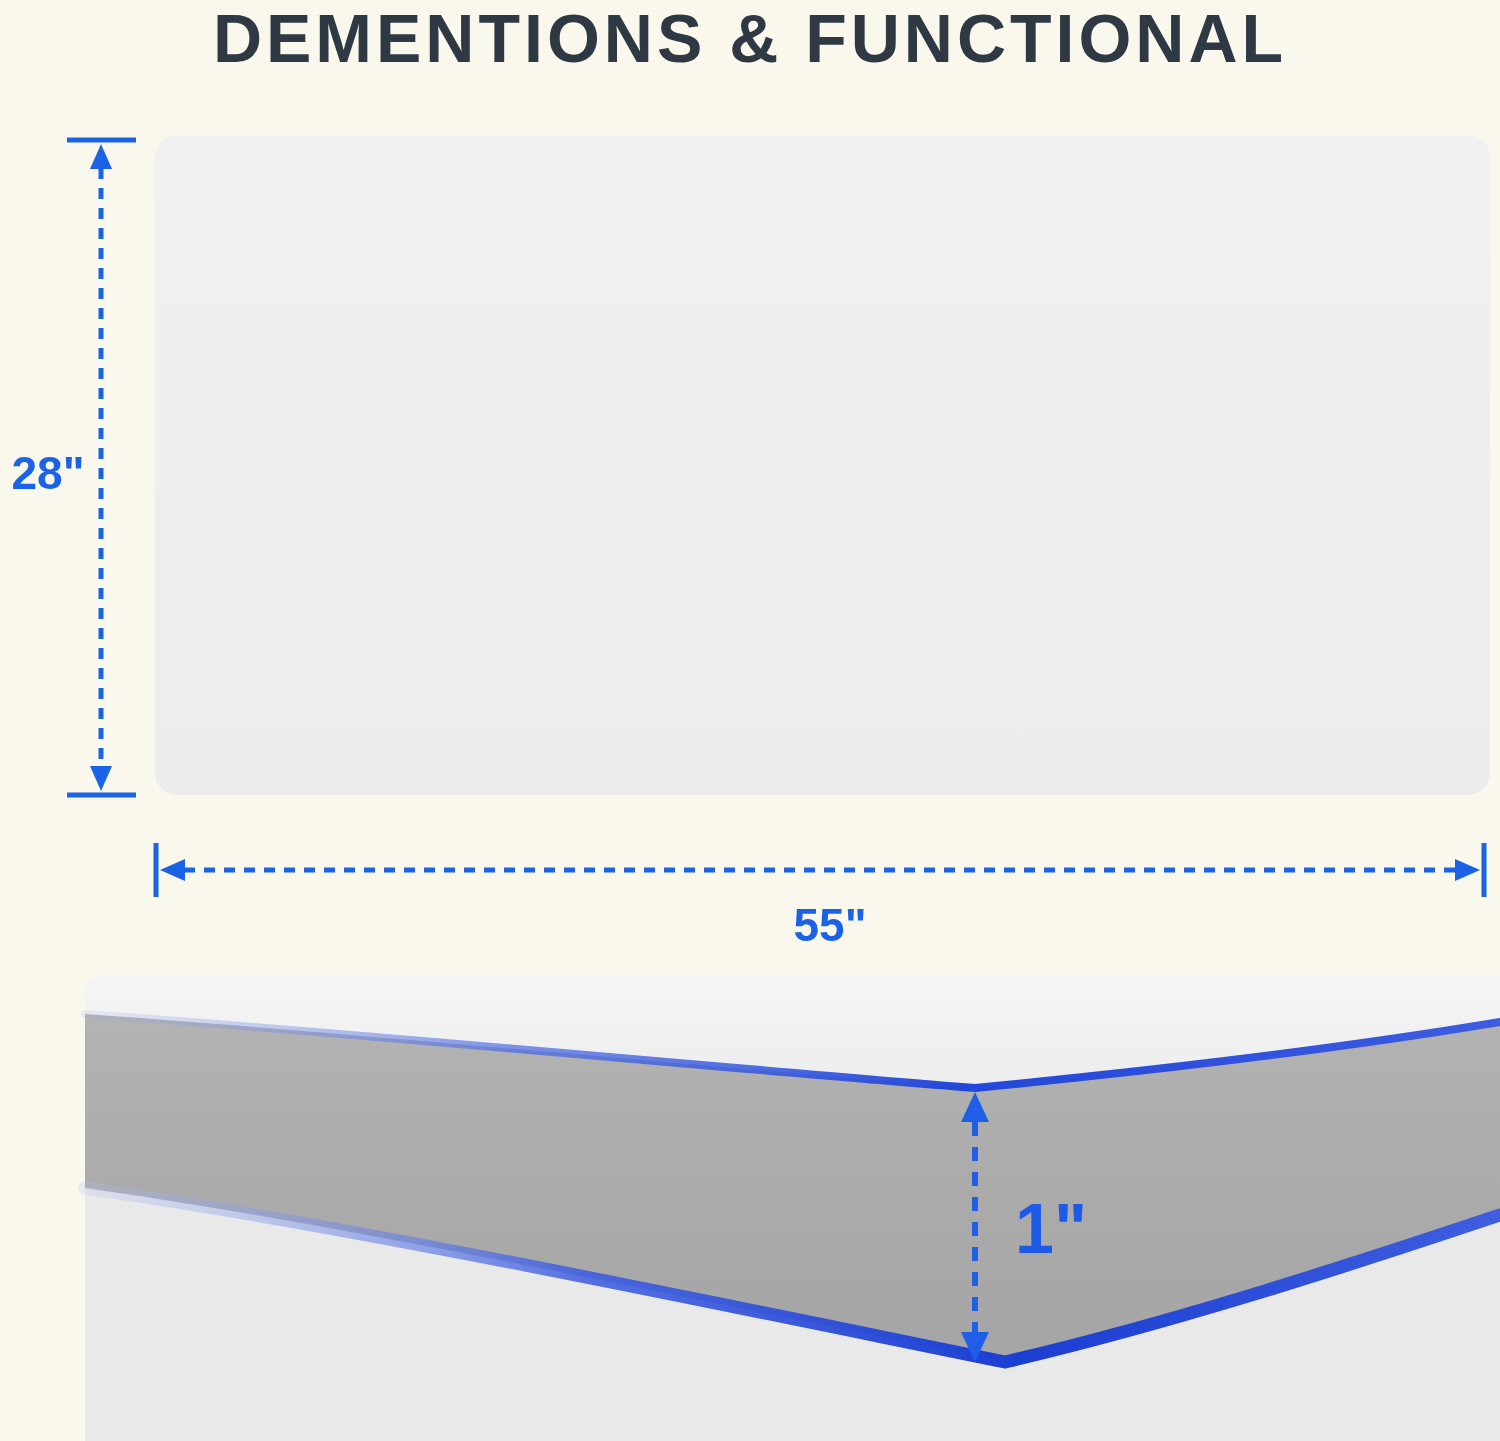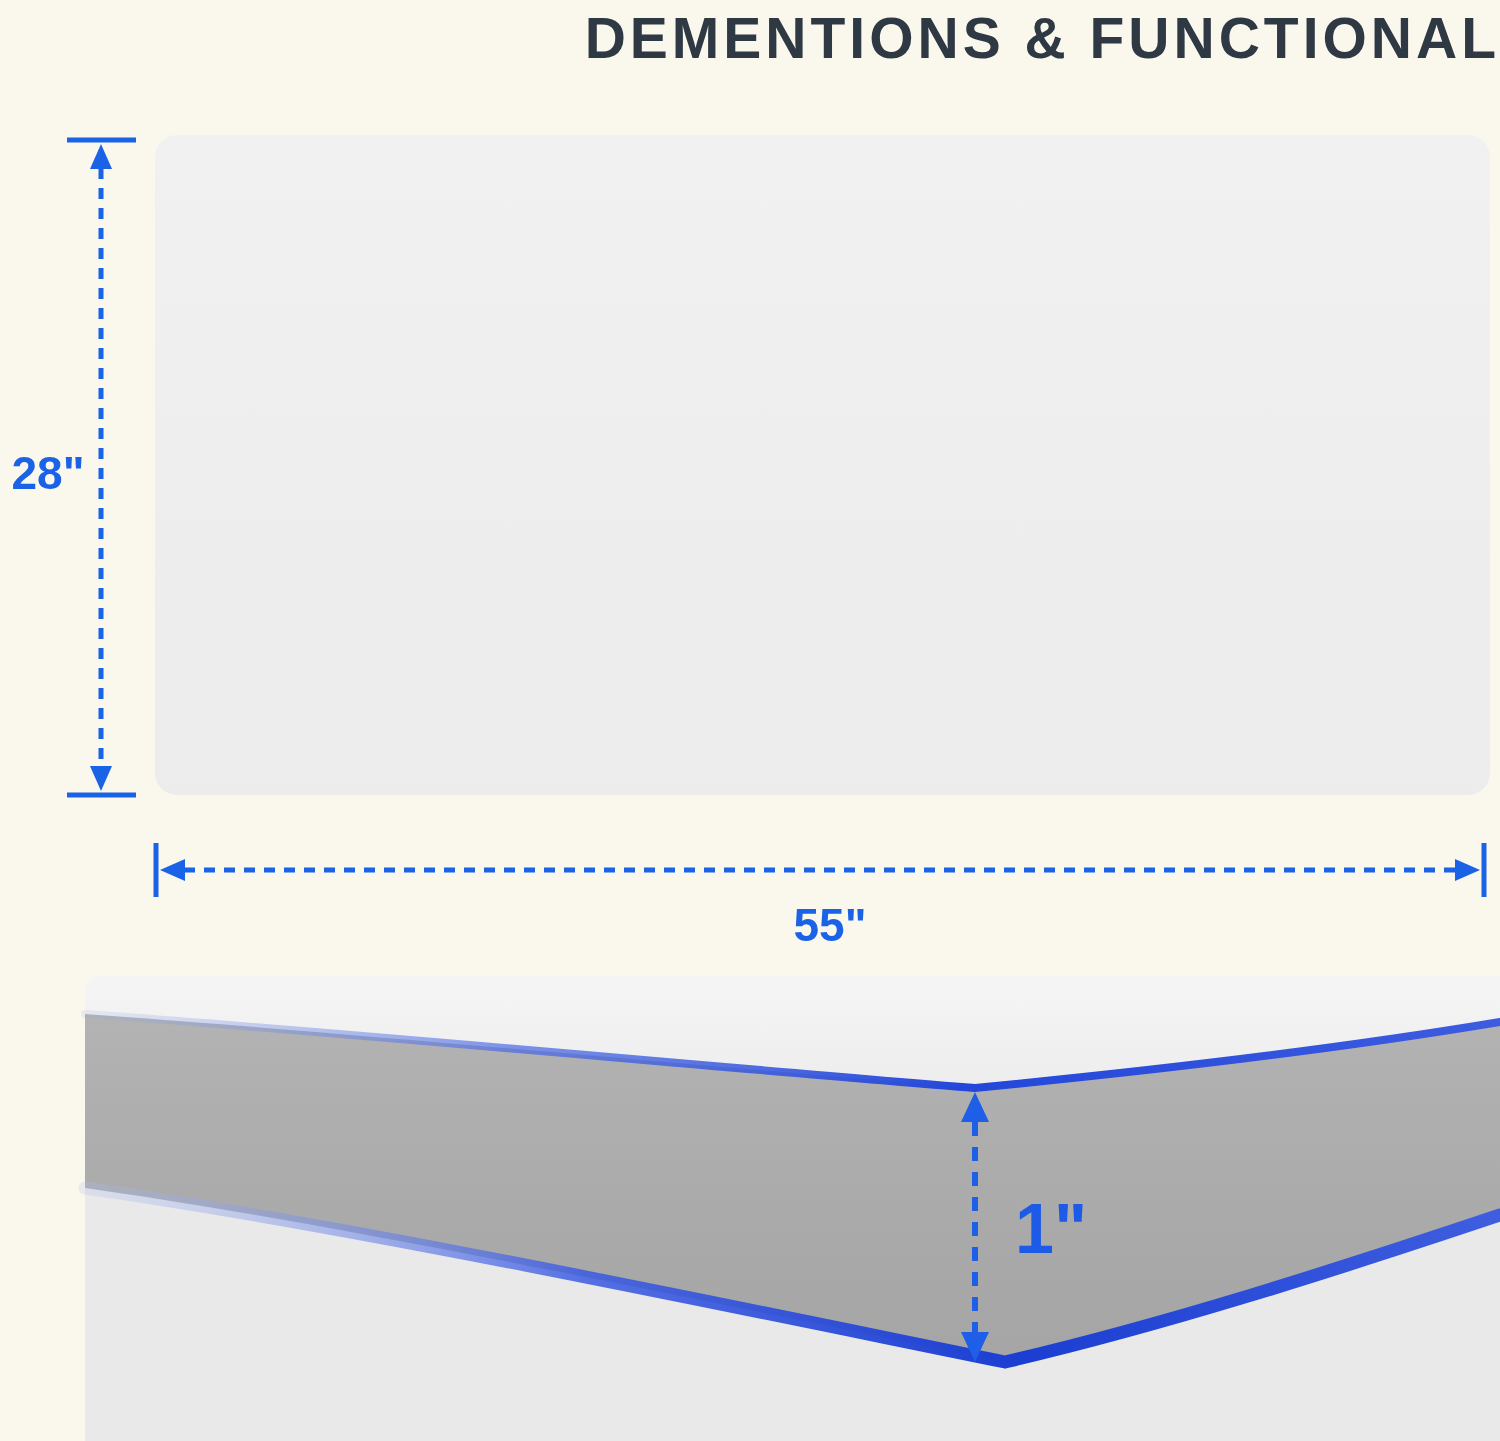--- a/index.html
+++ b/index.html
@@ -14,22 +14,22 @@
     background: #FAF7EC;
     overflow: hidden;
     font-family: "Liberation Sans", sans-serif;
   }
   .title {
     position: absolute;
     top: 2px;
     left: 0;
     width: 100%;
     margin: 0;
-    text-align: right;
-    font-size: 57px;
+    text-align: center;
+    font-size: 68px;
     line-height: 72px;
     font-weight: bold;
     letter-spacing: 4px;
     color: #2E3944;
   }
   .mat-rect {
     position: absolute;
     left: 155px;
     top: 135px;
     width: 1335px;

